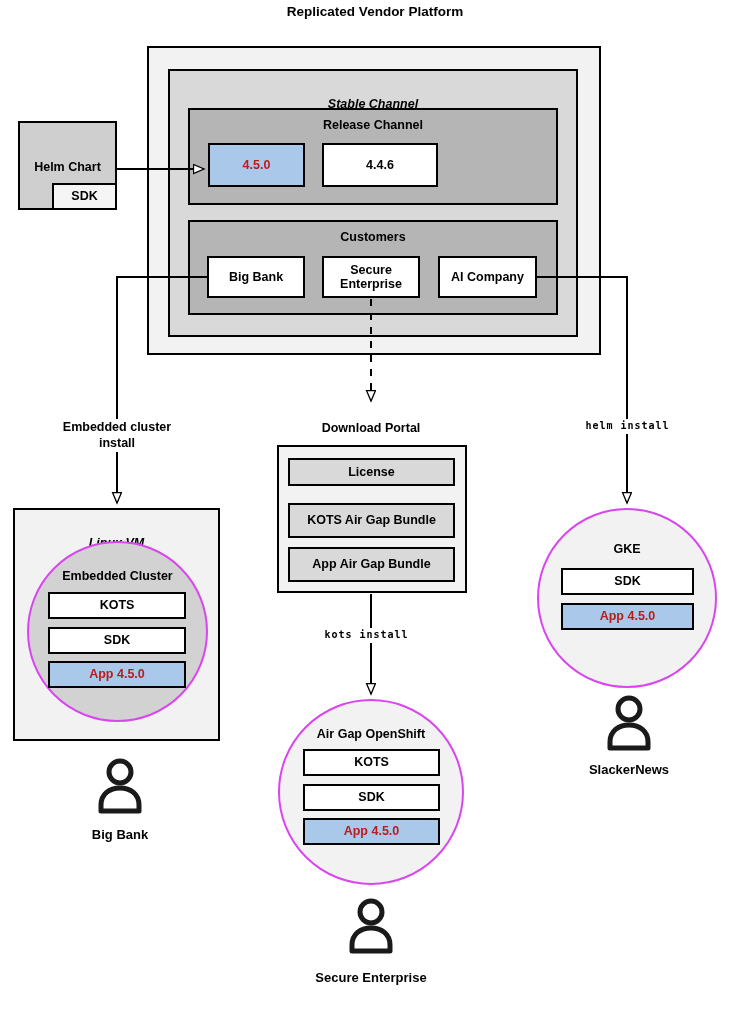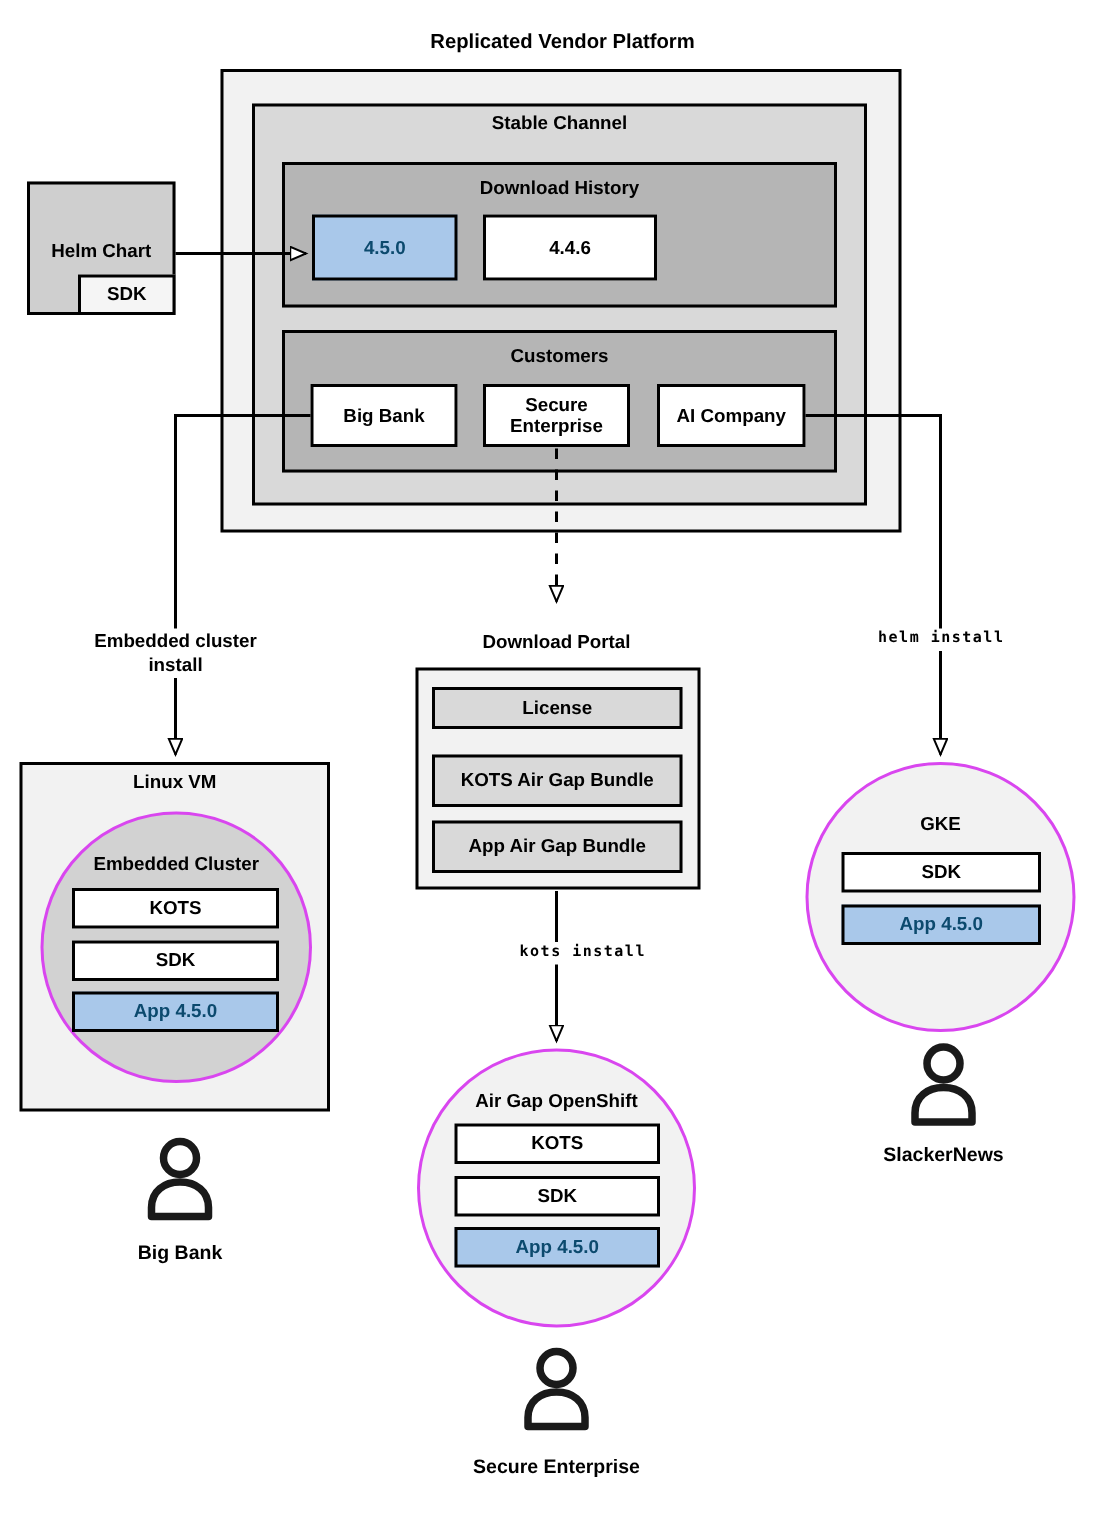--- a/index.html
+++ b/index.html
@@ -10,35 +10,35 @@
   }
   .abs{position:absolute;box-sizing:border-box;}
   .box{border:2px solid #000;}
   .bg-l1{background:#f2f2f2;}
   .bg-l2{background:#d9d9d9;}
   .bg-l3{background:#b5b5b5;}
   .bg-helm{background:#cfcfcf;}
   .bg-circle{background:#d2d2d2;}
   .bg-node{background:#ffffff;}
   .bg-blue{background:#a9c8ea;border-color:#2a6db5;}
-  .blue-text{color:#0c4a6e;}
+  .blue-text{color:#b91c1c;}
   .box-title{
     text-align:center;font-weight:bold;font-size:12.5px;line-height:1.15;
   }
   .pad8{padding-top:8px;}
-  .pad10{padding-top:4px;}
+  .pad10{padding-top:26px;font-style:italic;}
   .pad26{padding-top:26px;}
   .pad30{padding-top:32px;}
   .node{
     display:flex;align-items:center;justify-content:center;text-align:center;
     font-weight:bold;font-size:12.5px;line-height:1.15;border:2px solid #000;
   }
   .circle{border:2px solid #d946ef;border-radius:50%;}
   .diagram-title{
-    position:absolute;left:140px;top:20px;width:470px;text-align:center;
+    position:absolute;left:140px;top:4px;width:470px;text-align:center;
     font-weight:bold;font-size:13.5px;
   }
   .free-title{
     position:absolute;text-align:center;font-weight:bold;font-size:12.5px;
   }
   .edge-label{
     position:absolute;z-index:6;text-align:center;font-weight:bold;
     font-size:12.5px;line-height:1.25;background:#ffffff;padding:1px 0;
   }
   .mono{
@@ -58,21 +58,21 @@
 
   <div class="diagram-title">Replicated Vendor Platform</div>
 
   <div class="abs box bg-l1" style="left:147px;top:46px;width:454px;height:309px;"></div>
 
   <div class="abs box bg-l2" style="left:168px;top:69px;width:410px;height:268px;">
     <div class="box-title pad10">Stable Channel</div>
   </div>
 
   <div class="abs box bg-l3" style="left:188px;top:108px;width:370px;height:97px;">
-    <div class="box-title pad8">Download History</div>
+    <div class="box-title pad8">Release Channel</div>
   </div>
   <div class="abs node bg-blue blue-text" style="left:208px;top:143px;width:97px;height:44px;">4.5.0</div>
   <div class="abs node bg-node" style="left:322px;top:143px;width:116px;height:44px;">4.4.6</div>
 
   <div class="abs box bg-l3" style="left:188px;top:220px;width:370px;height:95px;">
     <div class="box-title pad8">Customers</div>
   </div>
   <div class="abs node bg-node" style="left:207px;top:256px;width:98px;height:42px;">Big Bank</div>
   <div class="abs node bg-node" style="left:322px;top:256px;width:98px;height:42px;padding:0 8px;">Secure Enterprise</div>
   <div class="abs node bg-node" style="left:438px;top:256px;width:99px;height:42px;">AI Company</div>
@@ -106,21 +106,21 @@
   <div class="abs node bg-blue blue-text" style="left:303px;top:818px;width:137px;height:27px;">App 4.5.0</div>
 
   <div class="abs circle bg-l1" style="left:537px;top:508px;width:180px;height:180px;">
     <div class="box-title pad30">GKE</div>
   </div>
   <div class="abs node bg-node" style="left:561px;top:568px;width:133px;height:27px;">SDK</div>
   <div class="abs node bg-blue blue-text" style="left:561px;top:603px;width:133px;height:27px;">App 4.5.0</div>
 
   <div class="edge-label" style="left:57px;top:419px;width:120px;">Embedded cluster install</div>
   <div class="edge-label mono" style="left:557px;top:419px;width:141px;">helm install</div>
-  <div class="edge-label mono" style="left:318px;top:628px;width:141px;">kots install</div>
+  <div class="edge-label mono" style="left:296px;top:628px;width:141px;">kots install</div>
 
   <div class="person" style="left:93px;top:757px;">
     <svg width="54" height="60" viewBox="0 0 54 60">
       <circle cx="27" cy="15" r="11" fill="none" stroke="#1a1a1a" stroke-width="5"></circle>
       <path d="M8 54 L8 48 C8 37 16.5 31 27 31 C37.5 31 46 37 46 48 L46 54 Z" fill="none" stroke="#1a1a1a" stroke-width="5" stroke-linejoin="round"></path>
     </svg>
   </div>
   <div class="person-label" style="left:60px;top:827px;width:120px;">Big Bank</div>
 
   <div class="person" style="left:344px;top:897px;">

